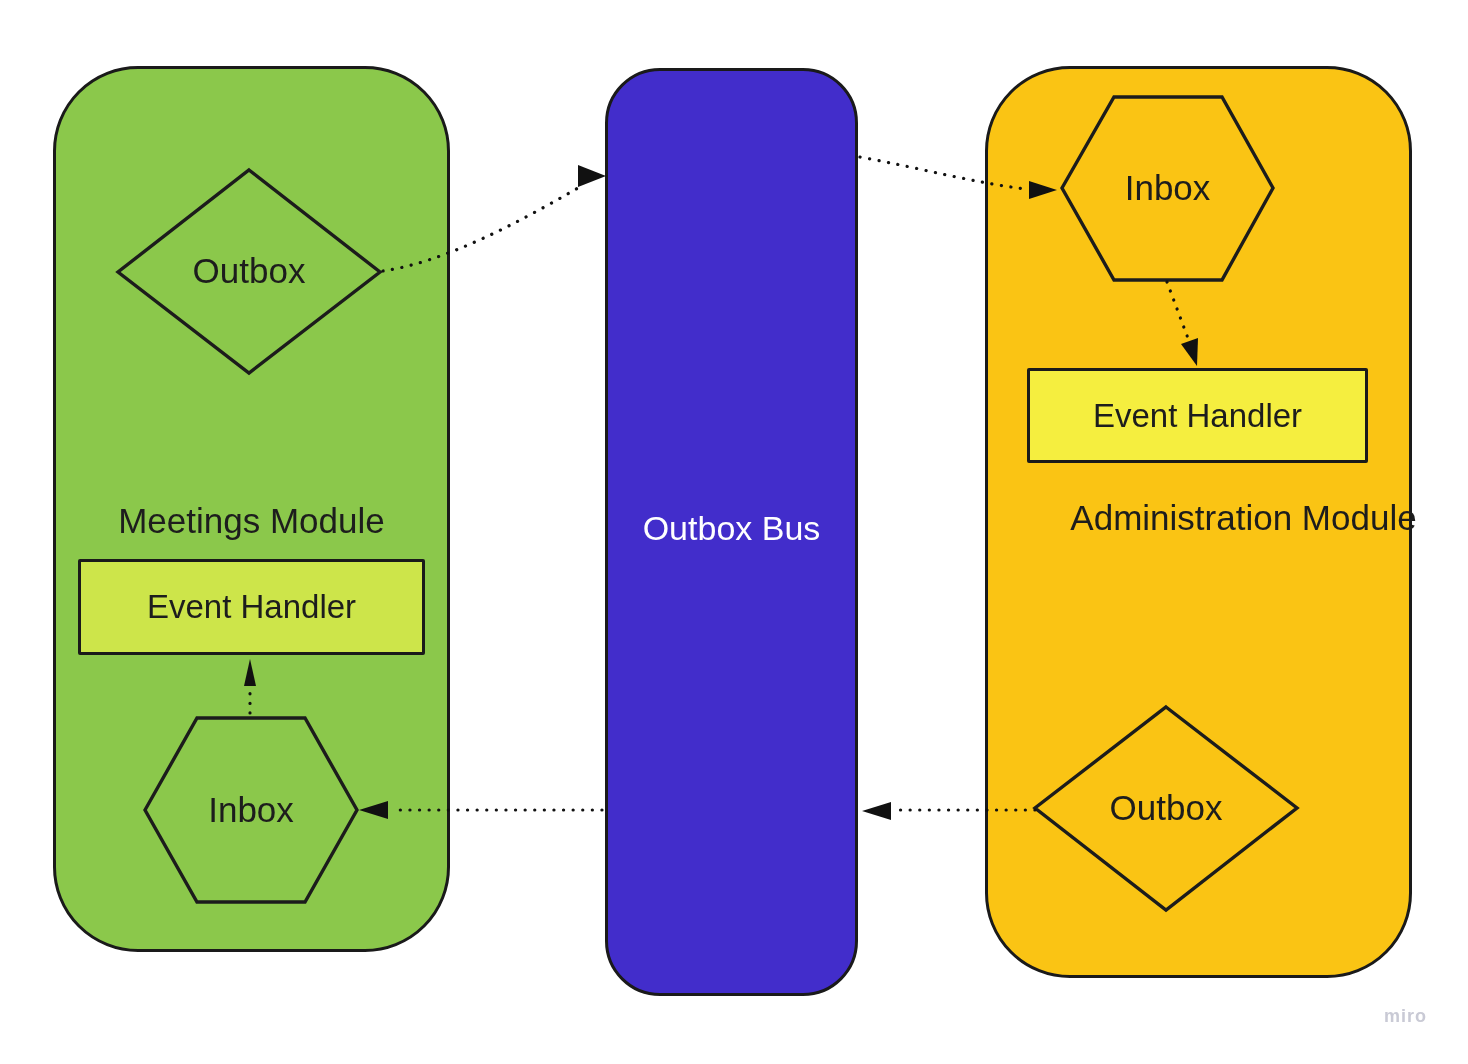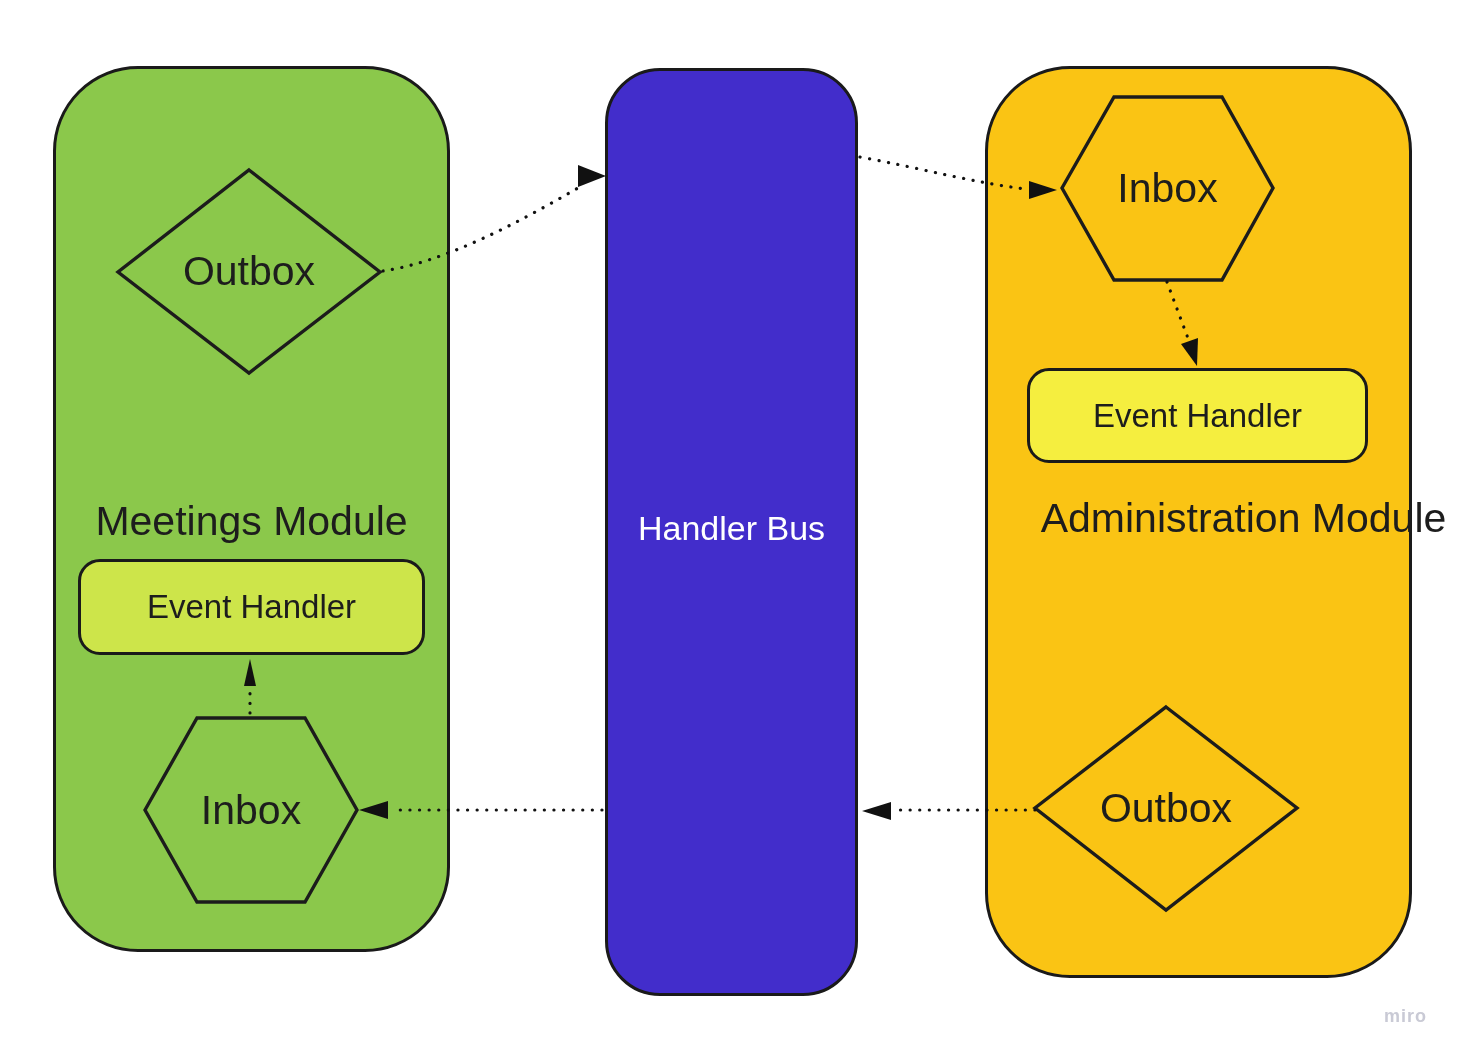--- a/index.html
+++ b/index.html
@@ -23,30 +23,30 @@
   }
   .shape { stroke:#1c1c1c; stroke-width:3.4; }
   .dotted {
     fill:none; stroke:#111111; stroke-width:3.2;
     stroke-dasharray:0.1 9.5; stroke-linecap:round;
   }
   .arrowhead { fill:#111111; stroke:none; }
 
   .handler {
     position:absolute; box-sizing:border-box; z-index:6;
-    border:3px solid #1a1a1a; border-radius:22px;
+    border:3px solid #1a1a1a; border-radius:2px;
     display:flex; align-items:center; justify-content:center;
     font-size:33px;
   }
   .handler-left  { left:78px;  top:559px; width:347px; height:96px; }
   .handler-right { left:1027px; top:368px; width:341px; height:95px; }
 
   .lbl {
     position:absolute; z-index:10; text-align:center;
-    font-size:41px; line-height:42px; white-space:nowrap;
+    font-size:35px; line-height:42px; white-space:nowrap;
   }
   .lbl-outbox-l  { left:118px;  top:250px; width:262px; }
   .lbl-title-l   { left:53px;   top:500px; width:397px; }
   .lbl-inbox-l   { left:145px;  top:789px; width:212px; }
   .lbl-bus       { left:605px;  top:507px; width:253px; font-size:34px; color:#ffffff; }
   .lbl-inbox-r   { left:1062px; top:167px; width:211px; }
   .lbl-title-r   { left:985px;  top:497px; width:481px;padding-left:18px; }
   .lbl-outbox-r  { left:1035px; top:787px; width:262px; }
 
   .watermark {
@@ -102,21 +102,21 @@
   <div class="handler handler-right" style="background-color: rgb(245, 238, 63);">
     <span>Event Handler</span>
   </div>
 
   <div class="lbl lbl-outbox-l">Outbox</div>
 
   <div class="lbl lbl-title-l">Meetings Module</div>
 
   <div class="lbl lbl-inbox-l">Inbox</div>
 
-  <div class="lbl lbl-bus">Handler Bus</div>
+  <div class="lbl lbl-bus">Outbox Bus</div>
 
   <div class="lbl lbl-inbox-r">Inbox</div>
 
   <div class="lbl lbl-title-r">Administration Module</div>
 
   <div class="lbl lbl-outbox-r">Outbox</div>
 
   <div class="watermark">miro</div>
 
 </div>

